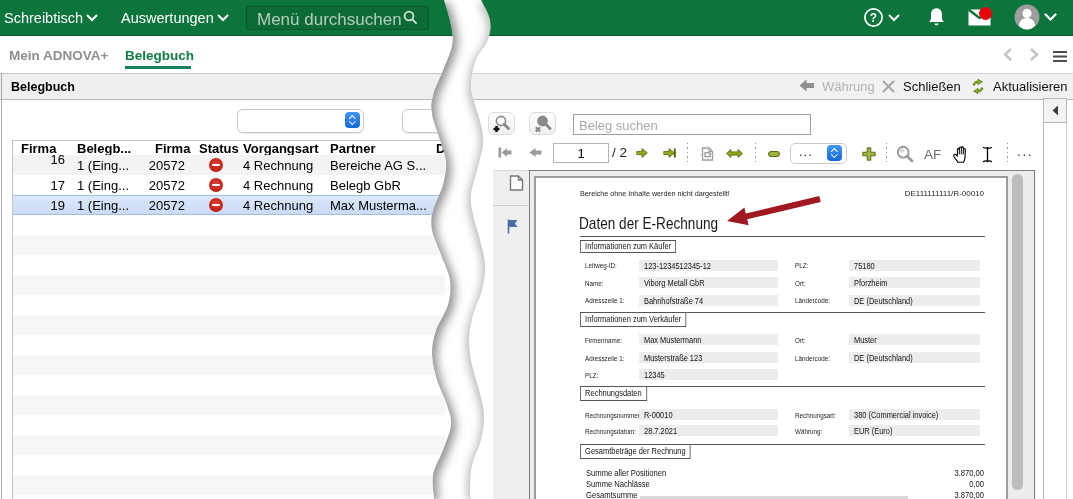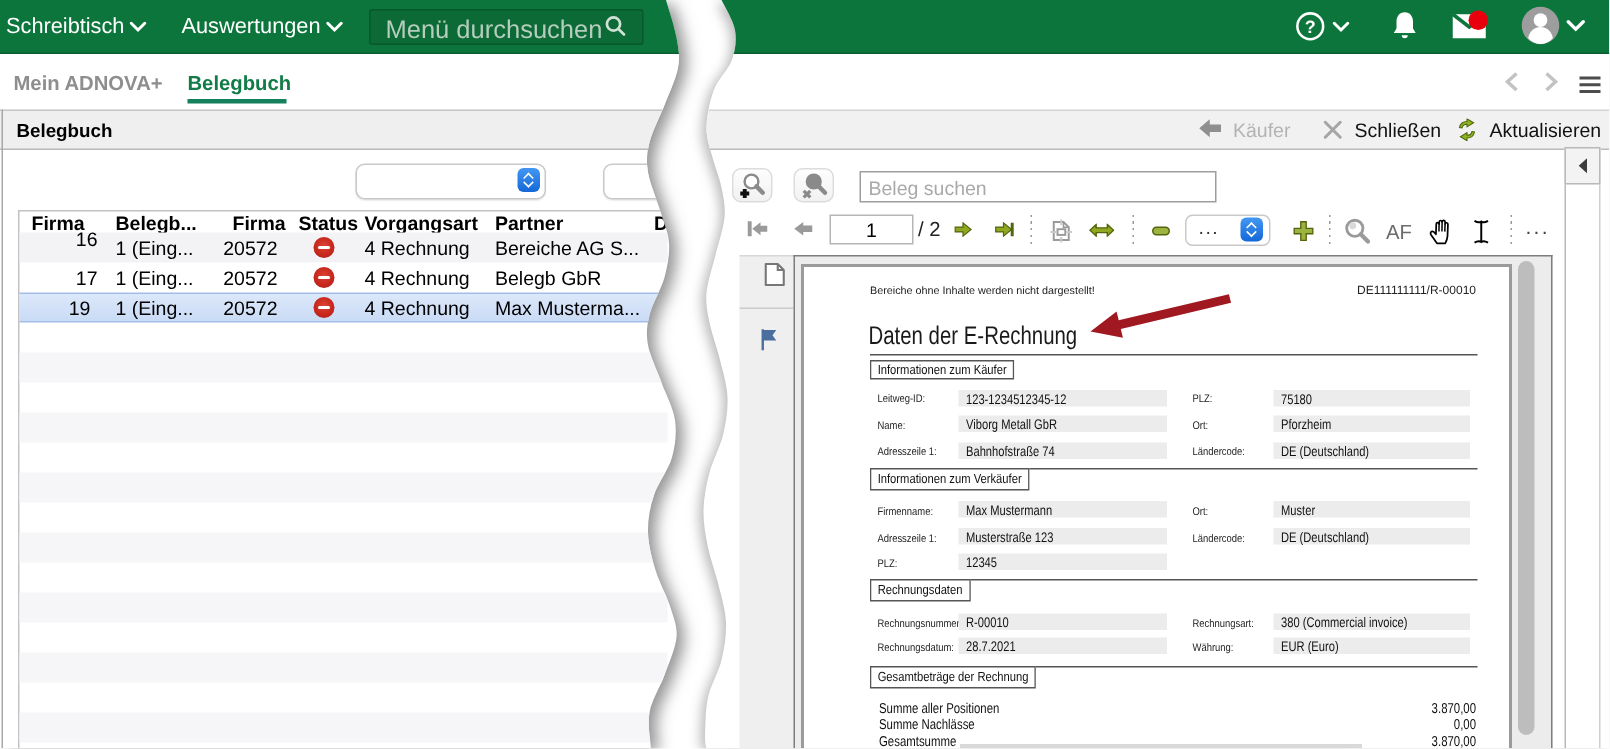--- a/index.html
+++ b/index.html
@@ -99,21 +99,21 @@
 <div class="td" style="top:158px;left:141px;width:44px;text-align:right">20572</div>
 <div class="noent" style="left:209px;top:158px"></div>
 <div class="td" style="top:158px;left:243px">4 Rechnung</div>
 <div class="td" style="top:158px;left:330px">Bereiche AG S...</div>
 <div class="td" style="top:178px;left:41px;width:24px;text-align:right">17</div>
 <div class="td" style="top:178px;left:77px">1 (Eing...</div>
 <div class="td" style="top:178px;left:141px;width:44px;text-align:right">20572</div>
 <div class="noent" style="left:209px;top:178px"></div>
 <div class="td" style="top:178px;left:243px">4 Rechnung</div>
 <div class="td" style="top:178px;left:330px">Belegb GbR</div>
-<div class="td" style="top:198px;left:41px;width:24px;text-align:center">19</div>
+<div class="td" style="top:198px;left:41px;width:24px;text-align:right">19</div>
 <div class="td" style="top:198px;left:77px">1 (Eing...</div>
 <div class="td" style="top:198px;left:141px;width:44px;text-align:right">20572</div>
 <div class="noent" style="left:209px;top:198px"></div>
 <div class="td" style="top:198px;left:243px">4 Rechnung</div>
 <div class="td" style="top:198px;left:330px">Max Musterma...</div>
 </div>
   </div>
 <div id="wrapR">
     <div id="fragR">
 <div class="a" style="left:440px;top:0;width:633px;height:499px;background:#fff"></div>
@@ -154,21 +154,21 @@
       </svg>
 <svg class="a" style="left:1028px;top:47px" width="12" height="15" viewBox="0 0 12 15">
         <path d="M3 2 L9 7.5 L3 13" stroke="#c3c3c3" stroke-width="2.4" fill="none"></path>
       </svg>
 <div class="a" style="left:1053px;top:51px;width:14px;height:2.4px;background:#4c4c4c;box-shadow:0 4.5px 0 #4c4c4c,0 9px 0 #4c4c4c"></div>
 
 <div class="a" style="left:440px;top:73px;width:633px;height:25px;background:#f1f1f1;border-top:1px solid #d5d5d5;border-bottom:1px solid #bbb"></div>
 <svg class="a" style="left:799px;top:79px" width="16" height="13" viewBox="0 0 16 13">
         <path d="M7.5 0.5 L7.5 4 L15 4 L15 9 L7.5 9 L7.5 12.5 L0.5 6.5 Z" fill="#8f8f8f"></path>
       </svg>
-<div class="a" style="left:822px;top:79px;font-size:13px;color:#b3b3b3">Käufer</div>
+<div class="a" style="left:822px;top:79px;font-size:13px;color:#b3b3b3">Währung</div>
 <svg class="a" style="left:882px;top:80px" width="13" height="13" viewBox="0 0 13 13">
         <path d="M1.5 1.5 L11.5 11.5 M11.5 1.5 L1.5 11.5" stroke="#a5a5a5" stroke-width="2" stroke-linecap="round"></path>
       </svg>
 <div class="a" style="left:903px;top:79px;font-size:13px;color:#111">Schließen</div>
 <svg class="a" style="left:970px;top:79px" width="16" height="15" viewBox="0 0 16 15">
 <path d="M3 6 C3.5 3.5 5.5 2 8 2 L8 0.2 L12.4 2.8 L8 5.6 L8 3.8 C6.3 3.8 5 4.8 4.7 6.3 Z" fill="#8fb321" stroke="#4c660d" stroke-width="0.7"></path>
 <path d="M13 9 C12.5 11.5 10.5 13 8 13 L8 14.8 L3.6 12.2 L8 9.4 L8 11.2 C9.7 11.2 11 10.2 11.3 8.7 Z" fill="#8fb321" stroke="#4c660d" stroke-width="0.7"></path>
       </svg>
 <div class="a" style="left:993px;top:79px;font-size:13px;color:#111">Aktualisieren</div>
 

